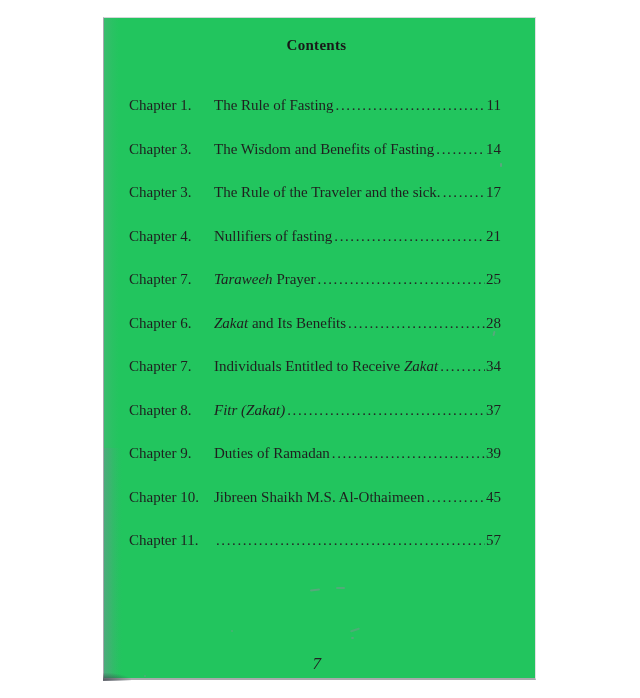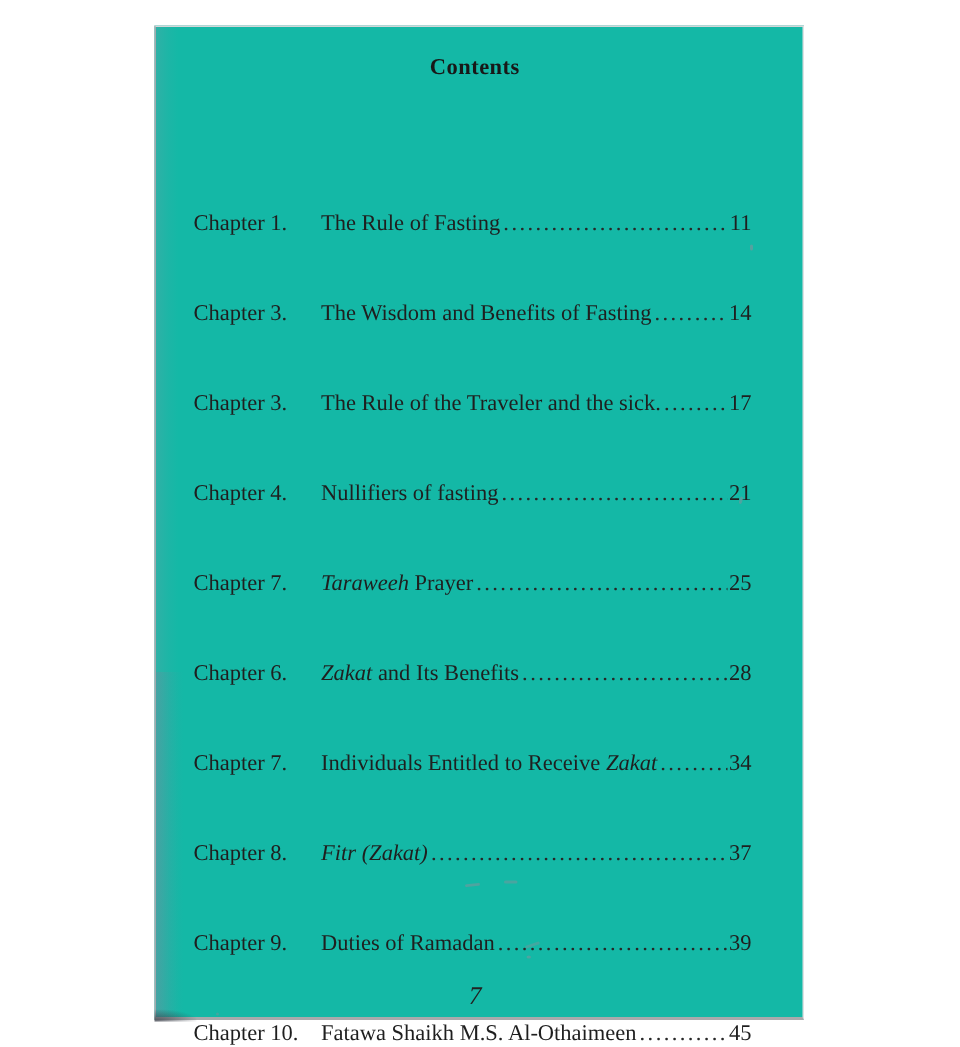--- a/index.html
+++ b/index.html
@@ -7,21 +7,21 @@
     width: 640px; height: 698px;
     background: #ffffff;
     overflow: hidden;
     font-family: "Liberation Serif", "DejaVu Serif", serif;
   }
   
   .scan-page {
     position: absolute;
     left: 103px; top: 17px;
     width: 433px; height: 663px;
-    background: #14b8a6;
+    background: #22c55e;
     border-top: 1px solid #d4d6d8;
     border-right: 1px solid #e0e1e3;
     border-left: 1px solid #a6a9ae;
     border-bottom: 2px solid #a8aaac;
     color: #1f1f1f;
   }
   .binding-shadow {
     position: absolute; left: 0; top: 0; bottom: 0; width: 15px;
     background: linear-gradient(to right, rgba(142,152,168,0.22), rgba(142,152,168,0.07) 55%, rgba(142,152,168,0));
     pointer-events: none;
@@ -52,21 +52,20 @@
     left: 25px; top: 79px;
     width: 372px;
   }
   .toc-row {
     display: flex;
     align-items: baseline;
     font-size: 15px;
     line-height: 16px;
     margin-bottom: 27.5px;
     white-space: nowrap;
-    margin-top: 44px;
   }
   .toc-row .chap {
     flex: 0 0 85px;
   }
   .toc-row .title { flex: 0 0 auto; }
   .toc-row .title i { font-style: italic; }
   .toc-row .leader {
     flex: 1 1 auto;
     overflow: hidden;
     margin: 0 1px 0 2px;
@@ -173,21 +172,21 @@
 
   <div class="toc-row">
     <span class="chap">Chapter 9.</span>
     <span class="title"><span>Duties of Ramadan</span></span>
     <span class="leader"></span>
     <span class="pg">39</span>
   </div>
 
   <div class="toc-row">
     <span class="chap">Chapter 10.</span>
-    <span class="title"><span>Fatawa Shaikh M.S. Al-Othaimeen</span></span>
+    <span class="title"><span>Jibreen Shaikh M.S. Al-Othaimeen</span></span>
     <span class="leader"></span>
     <span class="pg">45</span>
   </div>
 
   <div class="toc-row">
     <span class="chap">Chapter 11.</span>
     <span class="leader"></span>
     <span class="pg">57</span>
   </div>
 </div>

